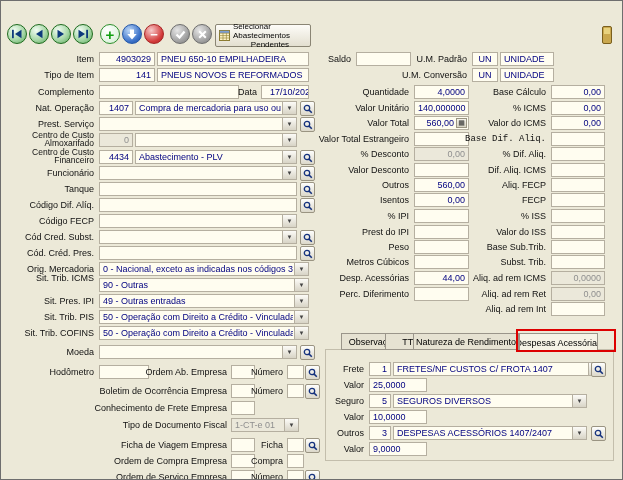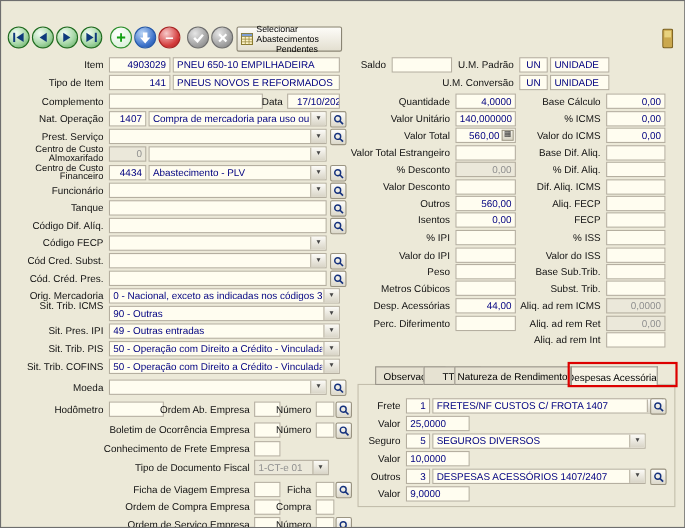--- a/index.html
+++ b/index.html
@@ -346,37 +346,37 @@
       <div class="lblr" style="top: 146px; right: 213px; text-align: right;">% Desconto</div>
       <div class="fld num dis" style="top: 146px; left: 413px; width: 55px;"><span>0,00</span></div>
       <div class="lblr" style="top: 162px; right: 213px;">Valor Desconto</div>
       <div class="fld num" style="top: 162px; left: 413px; width: 55px;"><span></span></div>
       <div class="lblr" style="top: 177px; right: 213px;">Outros</div>
       <div class="fld num" style="top: 177px; left: 413px; width: 55px;"><span>560,00</span></div>
       <div class="lblr" style="top: 192px; right: 213px;">Isentos</div>
       <div class="fld num" style="top: 192px; left: 413px; width: 55px;"><span>0,00</span></div>
       <div class="lblr" style="top: 208px; right: 213px; margin-left: 40px;">% IPI</div>
       <div class="fld num" style="top: 208px; left: 413px; width: 55px;"><span></span></div>
-      <div class="lblr" style="top: 224px; right: 213px;">Valor do IPI</div>
+      <div class="lblr" style="top: 224px; right: 213px;">Prest do IPI</div>
       <div class="fld num" style="top: 224px; left: 413px; width: 55px;"><span></span></div>
       <div class="lblr" style="top: 239px; right: 213px;">Peso</div>
       <div class="fld num" style="top: 239px; left: 413px; width: 55px;"><span></span></div>
       <div class="lblr" style="top: 254px; right: 213px;">Metros Cúbicos</div>
       <div class="fld num" style="top: 254px; left: 413px; width: 55px;"><span></span></div>
       <div class="lblr" style="top: 270px; right: 213px;">Desp. Acessórias</div>
       <div class="fld num" style="top: 270px; left: 413px; width: 55px;"><span>44,00</span></div>
       <div class="lblr" style="top: 286px; right: 213px;">Perc. Diferimento</div>
       <div class="fld num" style="top: 286px; left: 413px; width: 55px;"><span></span></div>
       <div class="lblr" style="top: 84px; right: 76px;">Base Cálculo</div>
       <div class="fld num" style="top: 84px; left: 550px; width: 54px;"><span>0,00</span></div>
       <div class="lblr" style="top: 100px; right: 76px;">% ICMS</div>
       <div class="fld num" style="top: 100px; left: 550px; width: 54px;"><span>0,00</span></div>
       <div class="lblr" style="top: 115px; right: 76px;">Valor do ICMS</div>
       <div class="fld num" style="top: 115px; left: 550px; width: 54px;"><span>0,00</span></div>
-      <div class="lblr" style="top: 131px; right: 76px;">Base Dif. Aliq.</div>
+      <div class="lblr" style="top: 131px; right: 76px; font-family: Liberation Mono, monospace;">Base Dif. Aliq.</div>
       <div class="fld num" style="top: 131px; left: 550px; width: 54px;"><span></span></div>
       <div class="lblr" style="top: 146px; right: 76px;">% Dif. Aliq.</div>
       <div class="fld num" style="top: 146px; left: 550px; width: 54px;"><span></span></div>
       <div class="lblr" style="top: 162px; right: 76px;">Dif. Aliq. ICMS</div>
       <div class="fld num" style="top: 162px; left: 550px; width: 54px;"><span></span></div>
       <div class="lblr" style="top: 177px; right: 76px;">Aliq. FECP</div>
       <div class="fld num" style="top: 177px; left: 550px; width: 54px;"><span></span></div>
       <div class="lblr" style="top: 192px; right: 76px;">FECP</div>
       <div class="fld num" style="top: 192px; left: 550px; width: 54px;"><span></span></div>
       <div class="lblr" style="top: 208px; right: 76px;">% ISS</div>

